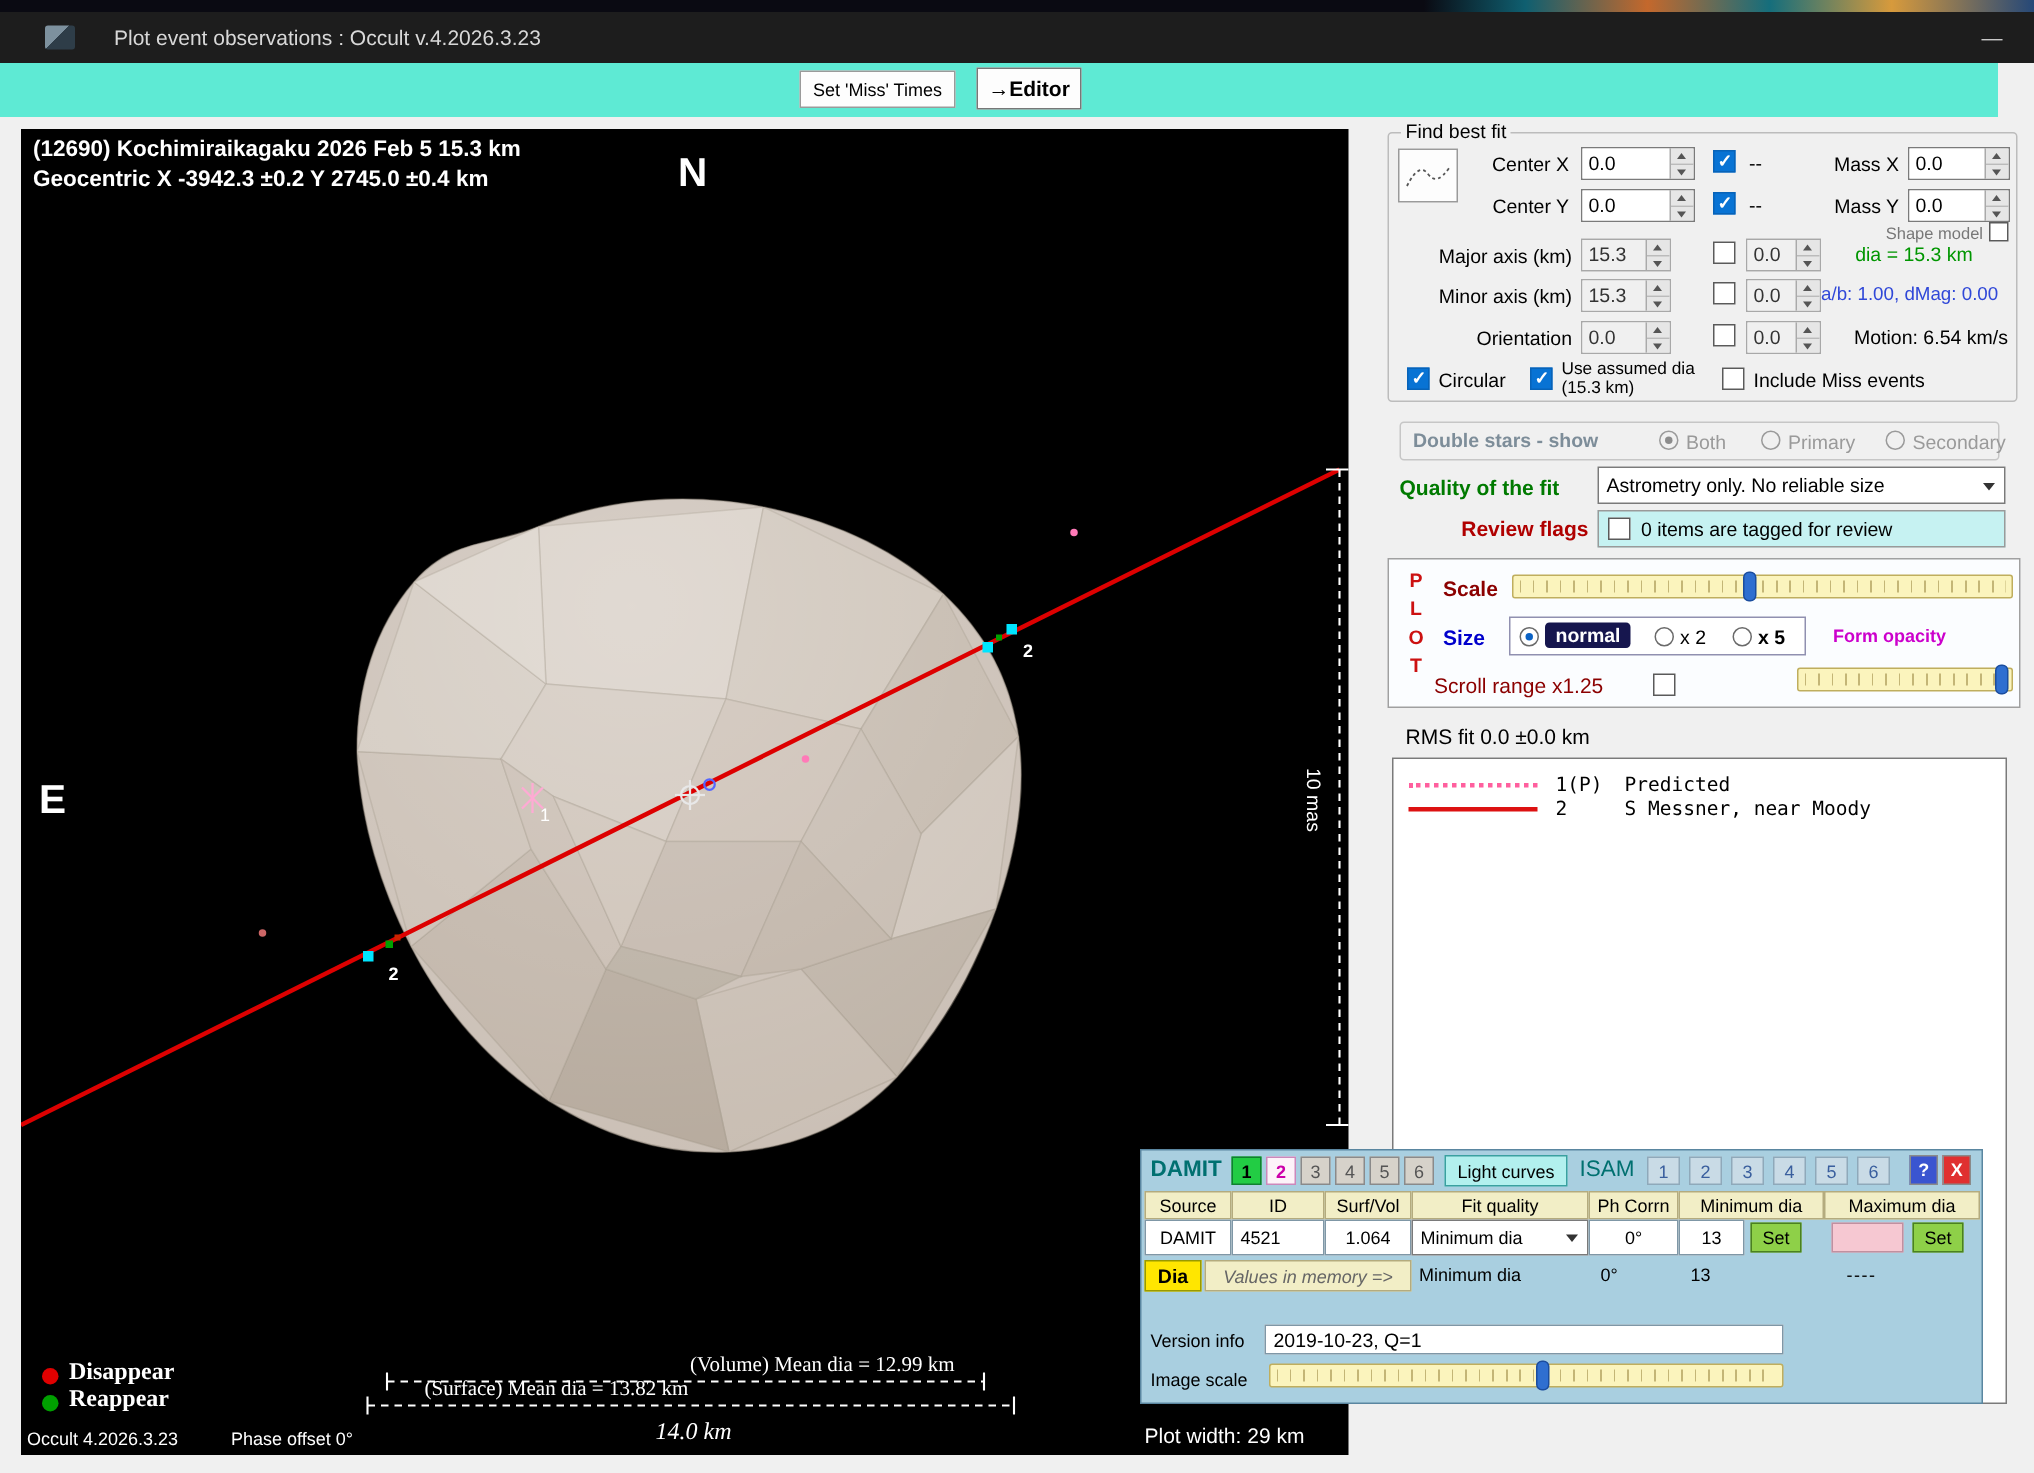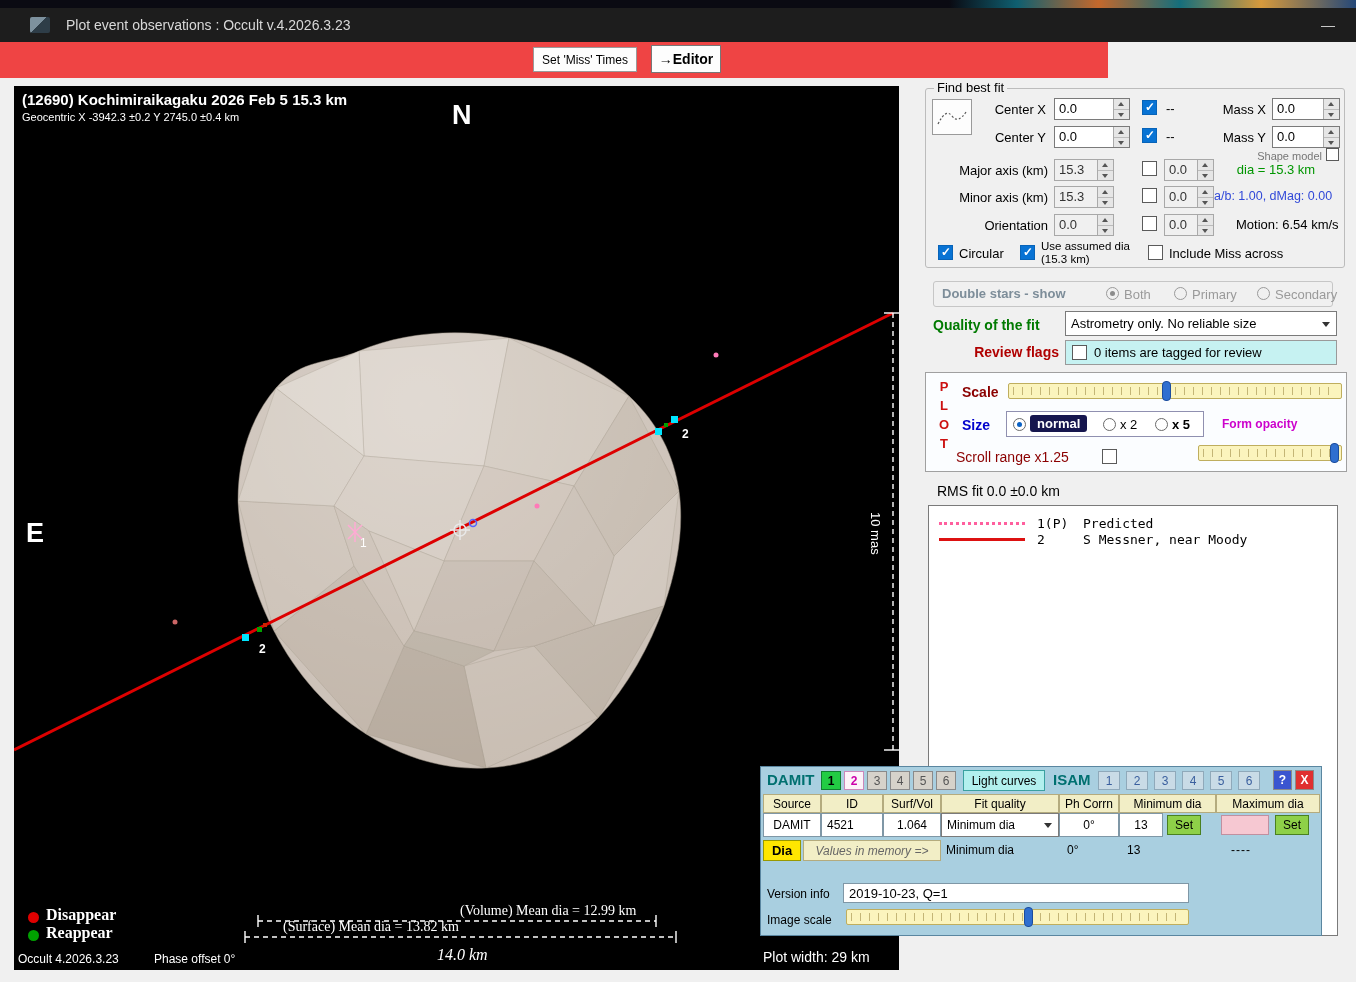--- a/index.html
+++ b/index.html
@@ -2,23 +2,23 @@
 <html><head>
 <meta charset="utf-8">
 <style>
 *{margin:0;padding:0;box-sizing:border-box}
 html,body{width:1356px;height:982px}
 body{background:#f0f0f0;font-family:"Liberation Sans",sans-serif;font-size:13px;color:#000;position:relative;overflow:hidden}
 .abs{position:absolute}
 .deskstrip{left:0;top:0;width:1356px;height:8px;background:linear-gradient(90deg,#0a0a12 0%,#0a0a12 70%,#0f5f70 75%,#c4682c 81%,#156e7c 87%,#d79a3c 93%,#254878 100%)}
 .titlebar{left:0;top:8px;width:1356px;height:34px;background:#1d1d1d;display:flex;align-items:center}
 .ticon{width:20px;height:16px;margin-left:30px;border-radius:2px;background:linear-gradient(135deg,#7d919e 0 45%,#2e3d48 45% 100%)}
-.ttext{color:#d8d8d8;font-size:14px;margin-left:16px}
+.ttext{color:#d8d8d8;font-size:14px;margin-left:26px}
 .tmin{position:absolute;right:10px;top:0;width:36px;height:34px;color:#c8c8c8;display:flex;align-items:center;justify-content:center;font-size:14px}
-.menubar{left:0;top:42px;width:1108px;height:36px;background:#ef4444}
+.menubar{left:0;top:42px;width:1332px;height:36px;background:#5eead4}
 .mitem{position:absolute;top:52px;font-size:15px;color:#111}
 .helpicon{position:absolute;left:222px;top:51px;width:17px;height:17px;border-radius:50%;background:#2a6fd6;color:#fff;font-size:12px;font-weight:bold;display:flex;align-items:center;justify-content:center}
 .btn3d{position:absolute;background:#fdfdfd;border:1px solid #9a9a9a;display:flex;align-items:center;justify-content:center;font-size:12px}
 .plot{left:14px;top:86px;width:885px;height:884px;background:#000}
 .pw{color:#fff}
 .grp{position:absolute;border:1px solid #bcbcbc;border-radius:3px}
 .gt{position:absolute;top:-9px;left:8px;background:#f0f0f0;padding:0 3px;font-size:13px}
 .cb{position:absolute;width:15px;height:15px;border:1px solid #5a5a5a;background:#fff}
 .cb.on{background:#0873d4;border-color:#0763b8}
 .cb.on::after{content:"✓";position:absolute;left:2px;top:-1px;color:#fff;font-size:12px;font-weight:bold}
@@ -142,21 +142,21 @@
       <line x1="870" y1="227" x2="886" y2="227"></line>
       <line x1="870" y1="664" x2="886" y2="664"></line>
       <line x1="244" y1="829" x2="244" y2="841"></line>
       <line x1="642" y1="829" x2="642" y2="841"></line>
       <line x1="231" y1="845" x2="231" y2="857"></line>
       <line x1="662" y1="845" x2="662" y2="857"></line>
     </g>
   </svg>
 
   <div class="abs pw" style="left:8px;top:5px;font-weight:bold;font-size:15px">(12690) Kochimiraikagaku  2026 Feb 5   15.3 km</div>
-  <div class="abs pw" style="left:8px;top:25px;font-weight:normal;font-size:11px">Geocentric  X  -3942.3 ±0.2  Y 2745.0 ±0.4 km</div>
+  <div class="abs pw" style="left:8px;top:25px;font-weight:bold;font-size:15px">Geocentric  X  -3942.3 ±0.2  Y 2745.0 ±0.4 km</div>
   <div class="abs pw" style="left:438px;top:14px;font-weight:bold;font-size:27px">N</div>
   <div class="abs pw" style="left:12px;top:432px;font-weight:bold;font-size:27px">E</div>
   <div class="abs pw" style="left:854px;top:426px;writing-mode:vertical-rl;font-size:13px">10 mas</div>
   <div class="abs pw" style="left:668px;top:341px;font-size:12px;font-weight:bold">2</div>
   <div class="abs pw" style="left:245px;top:556px;font-size:12px;font-weight:bold">2</div>
   <div class="abs pw" style="left:346px;top:450px;font-size:12px">1</div>
 
   <div class="abs" style="left:14px;top:826px;width:11px;height:11px;border-radius:50%;background:#e00000"></div>
   <div class="abs pw serif" style="left:32px;top:820px;font-weight:bold;font-size:16px">Disappear</div>
   <div class="abs" style="left:14px;top:844px;width:11px;height:11px;border-radius:50%;background:#00a000"></div>
@@ -272,21 +272,21 @@
         <i class="d"></i>
       </span>
   </div>
   <div class="abs" style="left:310px;top:128px;width:104px;font-size:13px">Motion: 6.54 km/s</div>
 
   <span class="cb on" style="left:12px;top:156px"></span>
   <div class="abs" style="left:33px;top:157px">Circular</div>
   <span class="cb on" style="left:94px;top:156px"></span>
   <div class="abs" style="left:115px;top:151px;width:92px;font-size:11.5px;line-height:13px">Use assumed dia (15.3 km)</div>
   <span class="cb" style="left:222px;top:156px"></span>
-  <div class="abs" style="left:243px;top:157px">Include Miss across</div>
+  <div class="abs" style="left:243px;top:157px">Include Miss events</div>
 </div>
 
 <div class="grp" style="left:933px;top:281px;width:400px;height:26px;border-color:#c6c6c6">
   <div class="abs" style="left:8px;top:4px;font-weight:bold;color:#7d8d99;font-size:13px">Double stars - show</div>
   <span class="rad dis on" style="left:172px;top:5px"></span>
   <div class="abs" style="left:190px;top:5px;color:#9a9a9a">Both</div>
   <span class="rad dis" style="left:240px;top:5px"></span>
   <div class="abs" style="left:258px;top:5px;color:#9a9a9a">Primary</div>
   <span class="rad dis" style="left:323px;top:5px"></span>
   <div class="abs" style="left:341px;top:5px;color:#9a9a9a">Secondary</div>
@@ -350,21 +350,21 @@
 
 <div class="abs" style="left:760px;top:766px;width:562px;height:170px;background:#a9cfe0;border:1px solid #5a86a0">
   <div class="abs" style="left:6px;top:4px;font-weight:bold;font-size:15px;color:#007070">DAMIT</div>
   <button class="dbtn" style="left:60px;top:4px;width:20px;height:19px;background:#22cc44;border-color:#108030;font-weight:bold">1</button>
   <button class="dbtn" style="left:83px;top:4px;width:20px;height:19px;background:#fdf3f9;color:#cc00aa;border-color:#cc88bb;font-weight:bold">2</button>
   <button class="dbtn" style="left:106px;top:4px;width:20px;height:19px;background:#d6d2ca;color:#555">3</button>
   <button class="dbtn" style="left:129px;top:4px;width:20px;height:19px;background:#d6d2ca;color:#555">4</button>
   <button class="dbtn" style="left:152px;top:4px;width:20px;height:19px;background:#d6d2ca;color:#555">5</button>
   <button class="dbtn" style="left:175px;top:4px;width:20px;height:19px;background:#d6d2ca;color:#555">6</button>
   <button class="dbtn" style="left:202px;top:3px;width:82px;height:21px;background:#b2f0ee;border-color:#3aa0a0">Light curves</button>
-  <div class="abs" style="left:292px;top:4px;font-weight:bold;font-size:15px;color:#007070">ISAM</div>
+  <div class="abs" style="left:292px;top:4px;font-weight:normal;font-size:15px;color:#007070">ISAM</div>
   <button class="dbtn" style="left:337px;top:4px;width:22px;height:19px;background:#c9dbe6;color:#3a5f9e;border-color:#8fa9ba">1</button>
   <button class="dbtn" style="left:365px;top:4px;width:22px;height:19px;background:#c9dbe6;color:#3a5f9e;border-color:#8fa9ba">2</button>
   <button class="dbtn" style="left:393px;top:4px;width:22px;height:19px;background:#c9dbe6;color:#3a5f9e;border-color:#8fa9ba">3</button>
   <button class="dbtn" style="left:421px;top:4px;width:22px;height:19px;background:#c9dbe6;color:#3a5f9e;border-color:#8fa9ba">4</button>
   <button class="dbtn" style="left:449px;top:4px;width:22px;height:19px;background:#c9dbe6;color:#3a5f9e;border-color:#8fa9ba">5</button>
   <button class="dbtn" style="left:477px;top:4px;width:22px;height:19px;background:#c9dbe6;color:#3a5f9e;border-color:#8fa9ba">6</button>
   <button class="dbtn" style="left:512px;top:3px;width:19px;height:20px;background:#3a55d0;color:#fff;font-weight:bold">?</button>
   <button class="dbtn" style="left:534px;top:3px;width:19px;height:20px;background:#e03030;color:#fff;font-weight:bold">X</button>
 
   <div class="dhead" style="left:2px;top:27px;width:58px;height:19px">Source</div>

